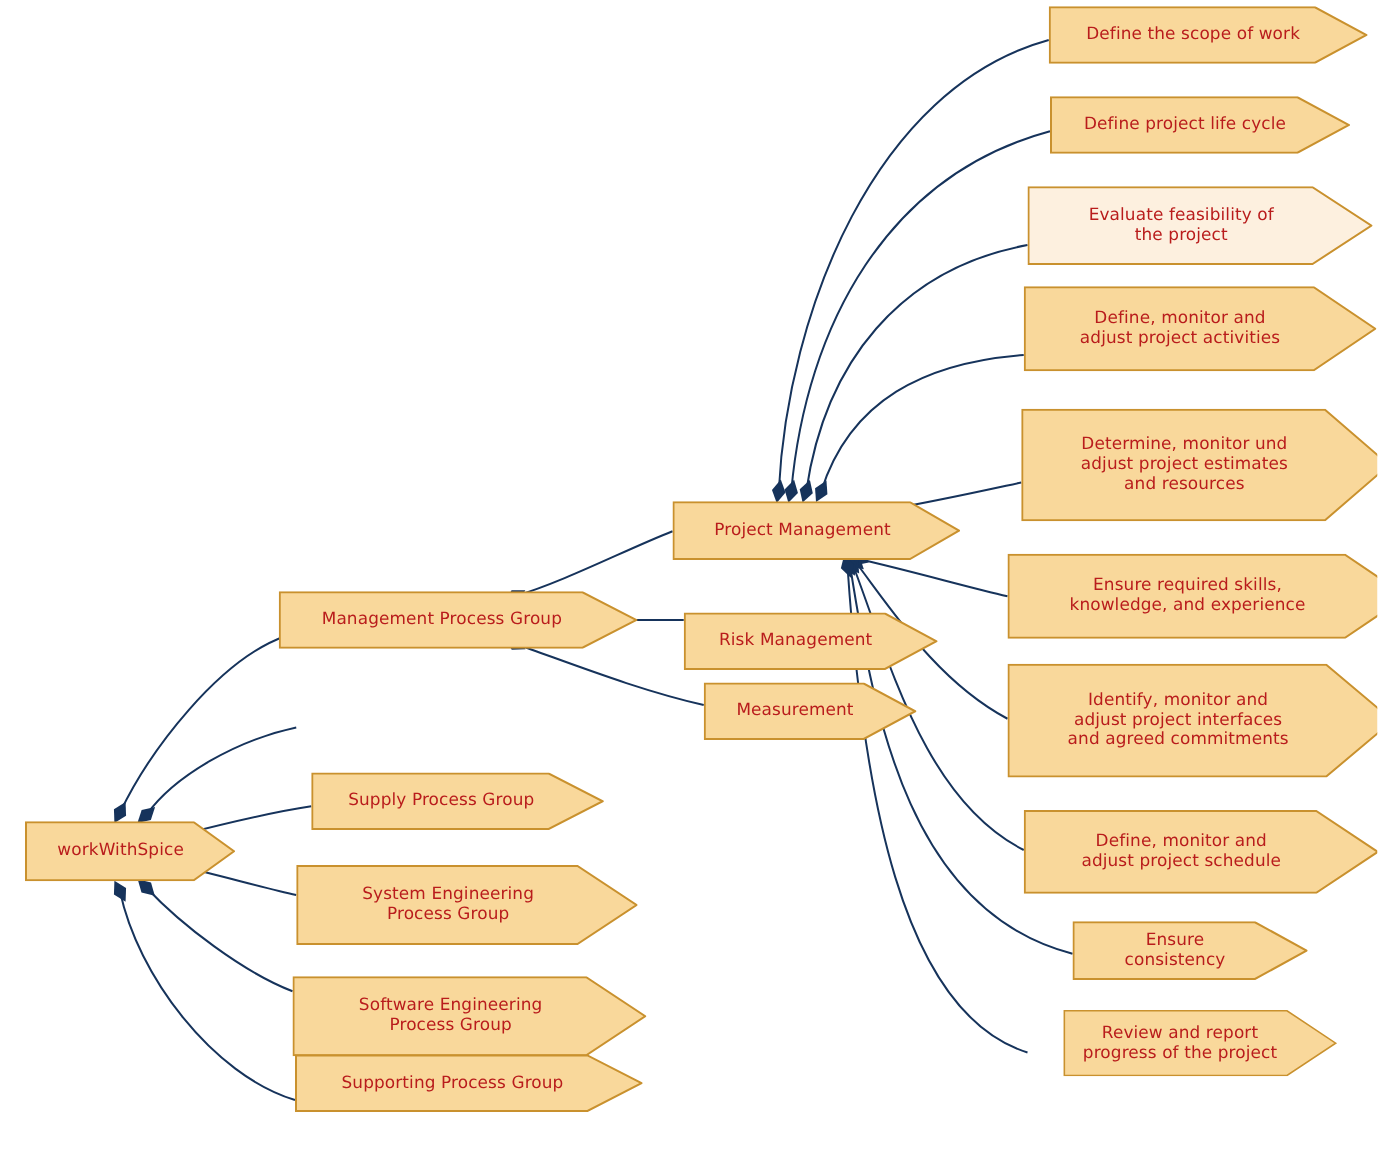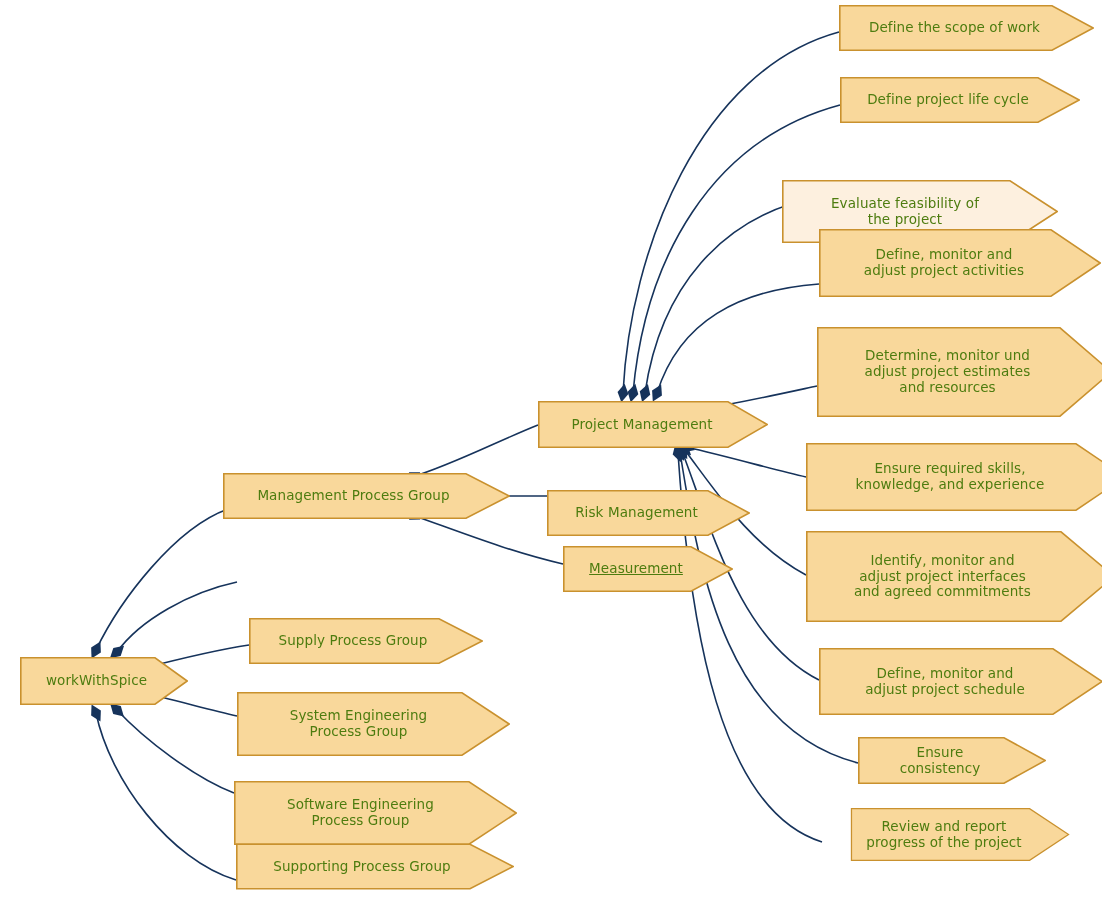--- a/index.html
+++ b/index.html
@@ -32,21 +32,21 @@
     width: 1102px;
     height: 920px;
   }
   .node {
     position: absolute;
     box-sizing: border-box;
     display: flex;
     align-items: center;
     justify-content: center;
     text-align: center;
-    color: #4d7c0f;
+    color: #b91c1c;
     font-size: 13.5px;
     line-height: 1.18;
     letter-spacing: 0.1px;
     white-space: pre-line;
     padding-right: 34px;
     padding-left: 22px;
   }
   .node-bg {
     position: absolute;
     left: 0;
@@ -124,30 +124,30 @@
 Process Group</span></div>
       <div class="node" style="left: 236px; top: 837px; width: 278px; height: 59px; padding-right: 48px;"><svg class="node-bg" viewBox="0 0 278 46" width="278" height="46">
           <polygon points="0.8,0.8 234,0.8 277.2,23 234,45.2 0.8,45.2" fill="#F9D89B" stroke="#C9912E" stroke-width="1.6" stroke-linejoin="miter"></polygon>
         </svg><span class="node-label">Supporting Process Group</span></div>
       <div class="node" style="left: 538px; top: 401px; width: 230px; height: 47px; padding-right: 44px;"><svg class="node-bg" viewBox="0 0 230 47" width="230" height="47">
           <polygon points="0.8,0.8 190,0.8 229.2,23.5 190,46.2 0.8,46.2" fill="#F9D89B" stroke="#C9912E" stroke-width="1.6" stroke-linejoin="miter"></polygon>
         </svg><span class="node-label">Project Management</span></div>
       <div class="node" style="left: 547px; top: 490px; width: 203px; height: 46px; padding-right: 46px;"><svg class="node-bg" viewBox="0 0 203 46" width="203" height="46">
           <polygon points="0.8,0.8 161,0.8 202.2,23 161,45.2 0.8,45.2" fill="#F9D89B" stroke="#C9912E" stroke-width="1.6" stroke-linejoin="miter"></polygon>
         </svg><span class="node-label">Risk Management</span></div>
-      <div class="node" style="left: 563px; top: 546px; width: 170px; height: 46px; padding-right: 46px; text-decoration: underline;"><svg class="node-bg" viewBox="0 0 170 46" width="170" height="46">
+      <div class="node" style="left: 563px; top: 546px; width: 170px; height: 46px; padding-right: 46px;"><svg class="node-bg" viewBox="0 0 170 46" width="170" height="46">
           <polygon points="0.8,0.8 128,0.8 169.2,23 128,45.2 0.8,45.2" fill="#F9D89B" stroke="#C9912E" stroke-width="1.6" stroke-linejoin="miter"></polygon>
         </svg><span class="node-label">Measurement</span></div>
       <div class="node" style="left: 839px; top: 5px; width: 255px; height: 46px; padding-right: 46px;"><svg class="node-bg" viewBox="0 0 255 46" width="255" height="46">
           <polygon points="0.8,0.8 213,0.8 254.2,23 213,45.2 0.8,45.2" fill="#F9D89B" stroke="#C9912E" stroke-width="1.6" stroke-linejoin="miter"></polygon>
         </svg><span class="node-label">Define the scope of work</span></div>
       <div class="node" style="left: 840px; top: 77px; width: 240px; height: 46px; padding-right: 46px;"><svg class="node-bg" viewBox="0 0 240 46" width="240" height="46">
           <polygon points="0.8,0.8 198,0.8 239.2,23 198,45.2 0.8,45.2" fill="#F9D89B" stroke="#C9912E" stroke-width="1.6" stroke-linejoin="miter"></polygon>
         </svg><span class="node-label">Define project life cycle</span></div>
-      <div class="node" style="left: 782px; top: 149px; width: 276px; height: 63px; padding-right: 52px; margin-top: 31px;"><svg class="node-bg" viewBox="0 0 276 63" width="276" height="63">
+      <div class="node" style="left: 822px; top: 149px; width: 276px; height: 63px; padding-right: 52px;"><svg class="node-bg" viewBox="0 0 276 63" width="276" height="63">
           <polygon points="0.8,0.8 228,0.8 275.2,31.5 228,62.2 0.8,62.2" fill="#FDF0DF" stroke="#C9912E" stroke-width="1.6" stroke-linejoin="miter"></polygon>
         </svg><span class="node-label">Evaluate feasibility of
 the project</span></div>
       <div class="node" style="left: 819px; top: 229px; width: 282px; height: 68px; padding-right: 54px;"><svg class="node-bg" viewBox="0 0 282 68" width="282" height="68">
           <polygon points="0.8,0.8 232,0.8 281.2,34 232,67.2 0.8,67.2" fill="#F9D89B" stroke="#C9912E" stroke-width="1.6" stroke-linejoin="miter"></polygon>
         </svg><span class="node-label">Define, monitor and
 adjust project activities</span></div>
       <div class="node" style="left: 817px; top: 327px; width: 295px; height: 90px; padding-right: 56px;"><svg class="node-bg" viewBox="0 0 295 90" width="295" height="90">
           <polygon points="0.8,0.8 243,0.8 294.2,45 243,89.2 0.8,89.2" fill="#F9D89B" stroke="#C9912E" stroke-width="1.6" stroke-linejoin="miter"></polygon>
         </svg><span class="node-label">Determine, monitor und

